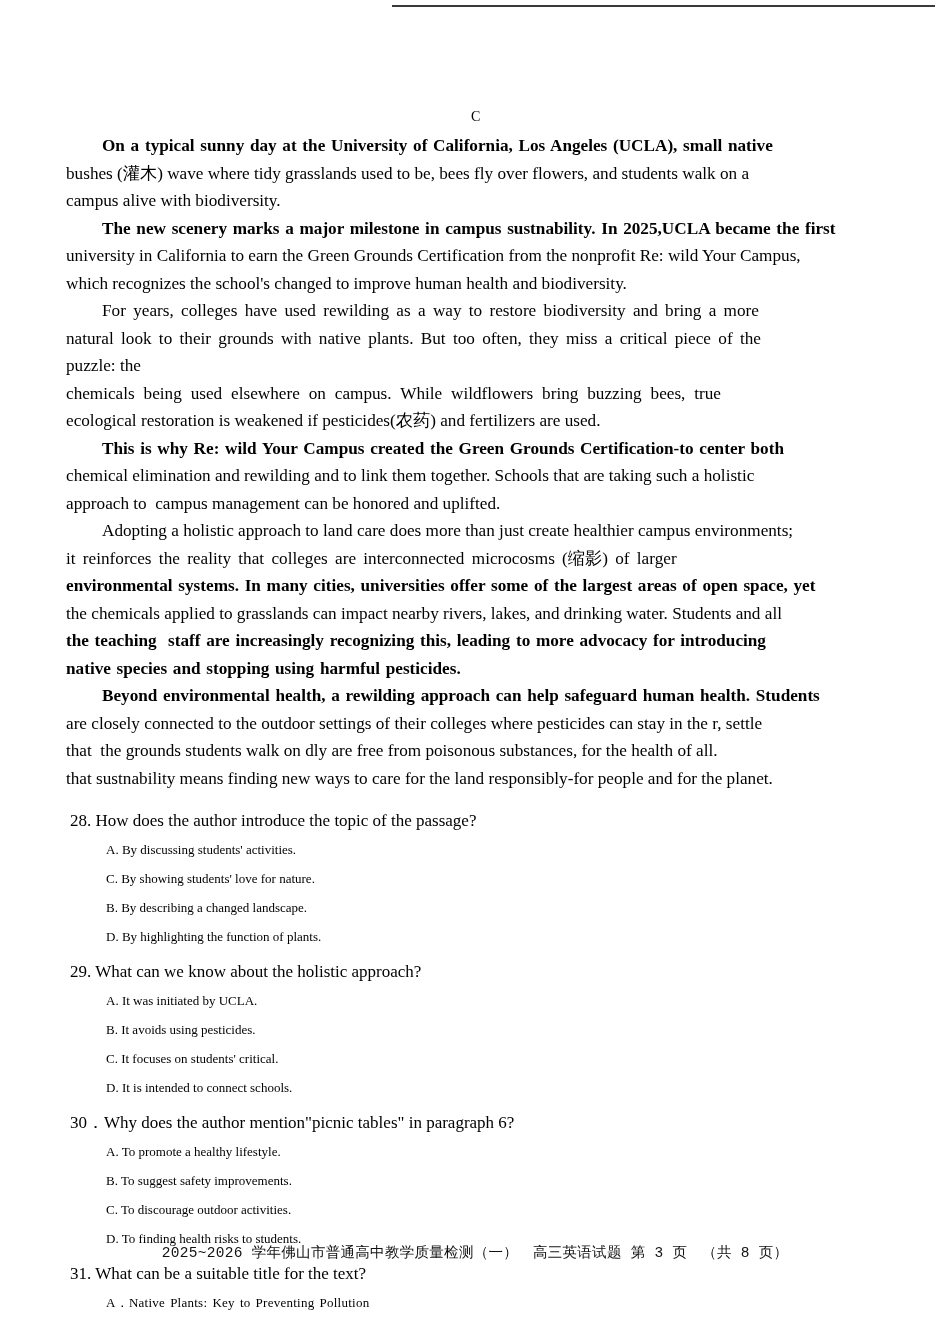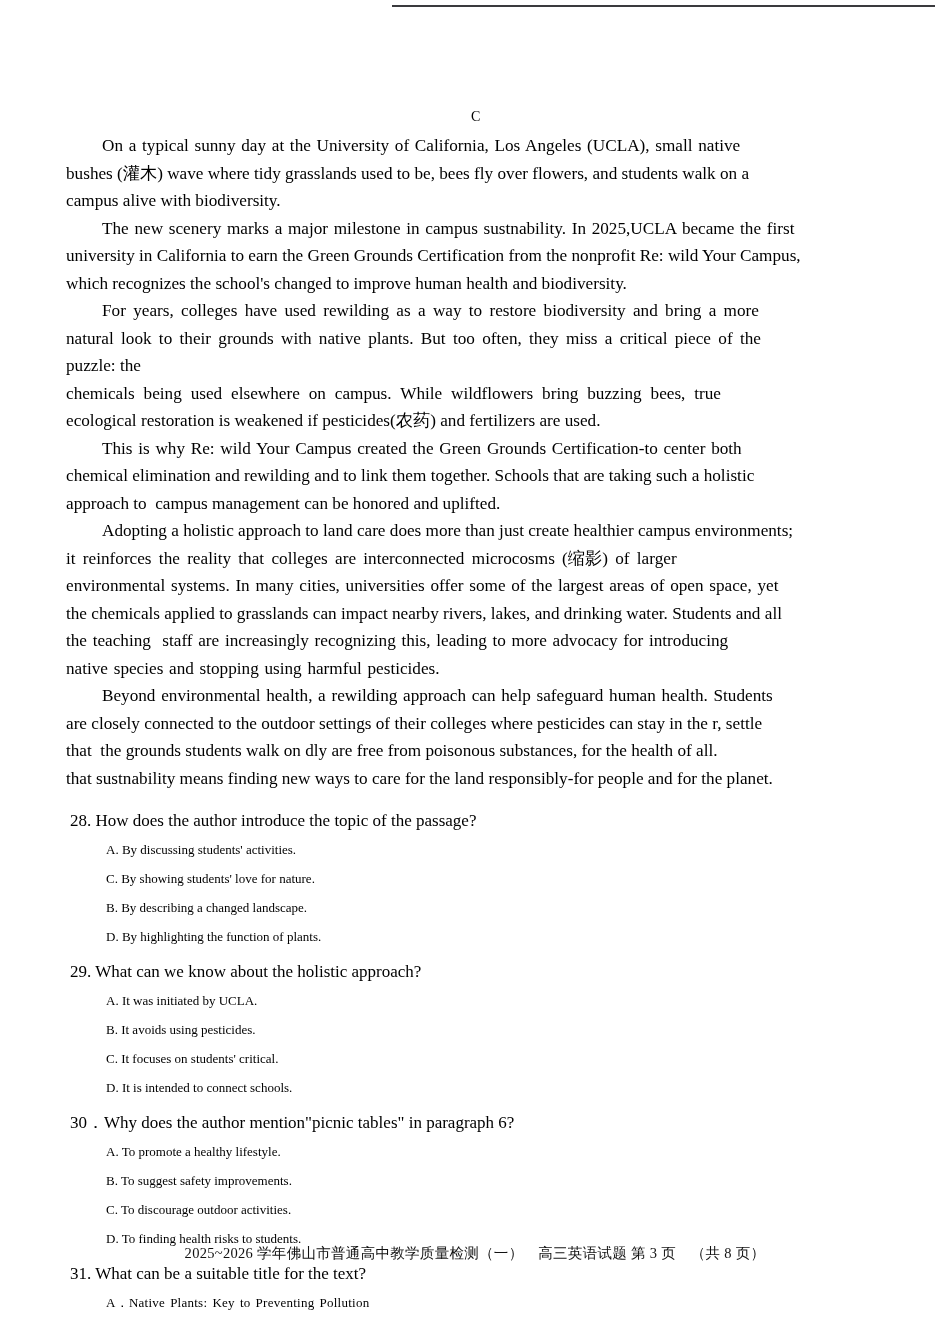--- a/index.html
+++ b/index.html
@@ -56,21 +56,21 @@
     font-size: 17.2px;
     line-height: 27.5px;
     white-space: pre-wrap;
     text-align: justify;
     text-align-last: left;
   }
   .ln.indent {
     text-indent: 36px;
   }
   
-  .ln.j1 { word-spacing: 1.4px; }
+  .ln.j1 { word-spacing: 1.4px; font-weight: bold; }
   .ln.j2 { word-spacing: 3.0px; }
   .ln.j3 { word-spacing: 4.6px; }
   .ln.j4 { word-spacing: 6.4px; }
 
   
   .questions {
     margin-top: 14px;
   }
   .q-item {
     margin-top: 6px;
@@ -97,21 +97,21 @@
   
   .footer {
     position: absolute;
     left: 0;
     top: 1243px;
     width: 950px;
     text-align: center;
   }
   .footer-text {
     display: inline-block;
-    font-family: Liberation Serif, serif;
+    font-family: Liberation Mono, monospace;
     font-size: 14.5px;
     line-height: 20px;
     letter-spacing: 0.3px;
     color: #111111;
   }
 </style>
 </head>
 <body>
 
 <div class="page">

